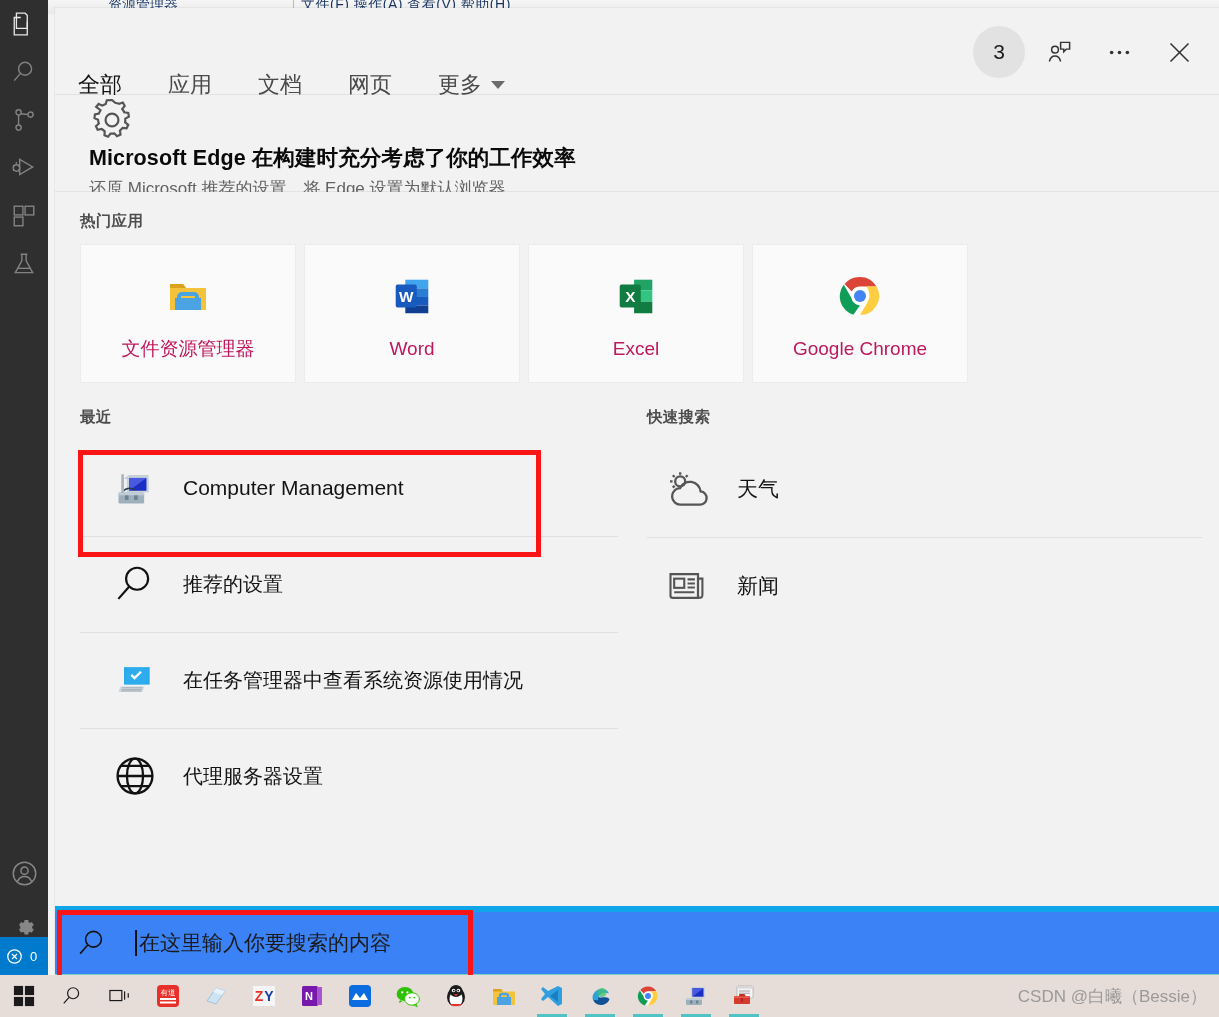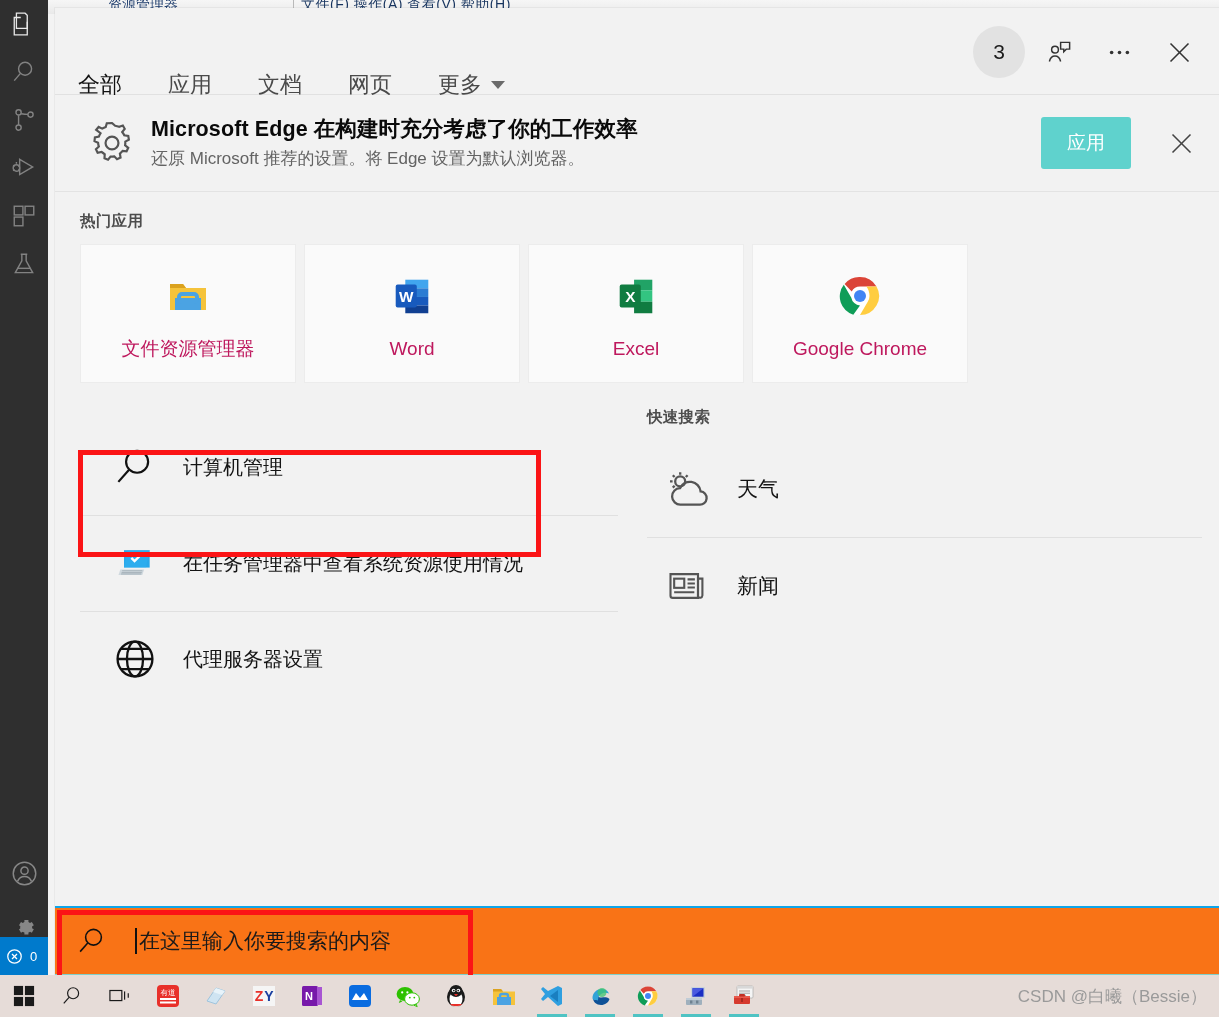--- a/index.html
+++ b/index.html
@@ -94,21 +94,21 @@
     font-size: 21px;
   }
   .hdr-btn {
     width: 52px; height: 52px; display: flex; align-items: center; justify-content: center;
   }
 
   
   .promo {
     position: relative; height: 97px; background: #f2f2f2;
     border-bottom: 1px solid #e3e3e3;
-    display: flex; align-items: center; padding: 0 14px 0 26px;
+    display: flex; align-items: flex-start; padding: 0 14px 0 26px; flex-direction: column;
   }
   .promo-icon { width: 62px; flex: none; display: flex; justify-content: center; }
   .promo-text { flex: 1; margin-left: 8px; }
   .promo-title {
     font-size: 21.5px; font-weight: bold; color: #0a0a0a; line-height: 1.25;
     letter-spacing: .1px;
   }
   .promo-sub { font-size: 17px; color: #636363; margin-top: 5px; }
   .promo-apply {
     width: 90px; height: 52px; border: none; border-radius: 3px;
@@ -155,22 +155,22 @@
   .row-label { font-size: 20px; color: #141414; margin-left: 17px; }
   .row-label.en { font-size: 21px; }
 
   .col-right .row { height: 97px; padding-left: 7px; }
   .col-right .row-icon { width: 66px; }
   .col-right .row-label { font-size: 21px; }
 
   
   .searchbar {
     position: absolute; left: 55px; top: 906px; width: 1164px; height: 70px;
-    background: #f97316;
-    border-top: 2px solid #0ea5e9; border-bottom: 2px solid #7fd0ca;
+    background: #3b82f6;
+    border-top: 6px solid #0ea5e9; border-bottom: 2px solid #7fd0ca;
     display: flex; align-items: center; padding-left: 22px;
   }
   .search-caret {
     width: 2px; height: 26px; background: #111; margin-left: 28px; margin-right: 2px;
   }
   .search-placeholder { font-size: 21px; color: #1a1a1a; }
 
   
   .redbox {
     position: absolute; border: 5px solid #fb1416; pointer-events: none;
@@ -408,31 +408,49 @@
             </div>
             <div class="tile-label">Google Chrome</div>
           </div>
 
         </div>
       </div>
 
       <div class="cols">
 
         <div class="col-left">
+          <div class="section-label">最近</div>
           <div class="rowlist">
 
+            <div class="row">
+              <div class="row-icon">
+                <svg width="44" height="44" viewBox="0 0 48 48">
+                  <path d="M12 14l5-4h22l-4 5z" fill="#b9c3cc"></path>
+                  <rect x="15" y="11" width="24" height="18" rx="1.5" fill="#c9d2da"></rect>
+                  <rect x="17.5" y="13" width="19" height="14" fill="#1a2ec4"></rect>
+                  <path d="M17.5 13h19l-19 14z" fill="#4a5ae0"></path>
+                  <path d="M10 29c3-5 9-6 14-3" fill="none" stroke="#2a3a46" stroke-width="1.6"></path>
+                  <rect x="6" y="29" width="28" height="12" rx="1.5" fill="#9fb0bd"></rect>
+                  <rect x="6" y="29" width="28" height="3" fill="#c0ccd6"></rect>
+                  <rect x="13" y="32" width="4" height="5" fill="#6f8291"></rect>
+                  <rect x="23" y="32" width="4" height="5" fill="#6f8291"></rect>
+                  <rect x="9" y="9" width="3" height="20" fill="#aab7c2"></rect>
+                </svg>
+              </div>
+              <div class="row-label en">Computer Management</div>
+            </div>
 
             <div class="row">
               <div class="row-icon">
                 <svg width="42" height="42" viewBox="0 0 24 24" fill="none" stroke="#111" stroke-width="1.25">
                   <circle cx="13.2" cy="9" r="6.3"></circle>
                     <line x1="8.6" y1="13.6" x2="2.5" y2="20.5"></line>
                 </svg>
               </div>
-              <div class="row-label">计算机管理</div>
+              <div class="row-label">推荐的设置</div>
             </div>
 
             <div class="row">
               <div class="row-icon">
                 <svg width="44" height="44" viewBox="0 0 48 48">
                   <path d="M12 10h28v19H12z" fill="#2aa8ea"></path>
                   <path d="M40 10l-4 19H12l4-19z" fill="#33b5f5" opacity=".4"></path>
                   <path d="M20 18.5l3.5 3.5 7-7" fill="none" stroke="#fff" stroke-width="2.6"></path>
                   <path d="M8 31h26l-2 6H6z" fill="#cfd8de"></path>
                   <path d="M10 32.5h22M9.4 34.5h22M8.8 36h22" stroke="#9aa7b0" stroke-width=".9"></path>

